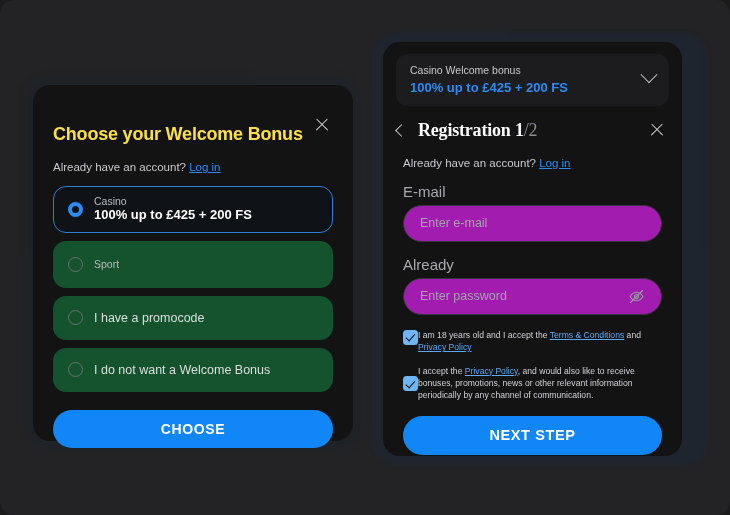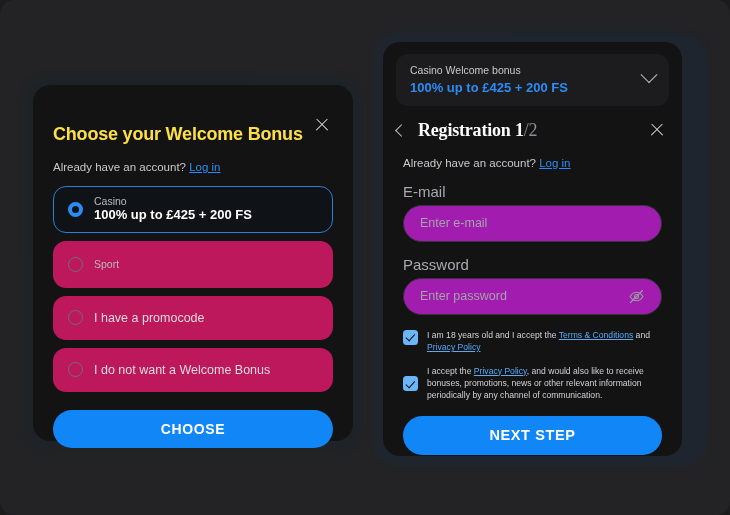--- a/index.html
+++ b/index.html
@@ -92,21 +92,21 @@
     cursor: pointer;
   }
 
   .options {
     padding: 13px 20px 0 20px;
     display: flex;
     flex-direction: column;
     gap: 8px;
   }
   .opt {
-    background: #be185d;
+    background: #14532d;
     border-radius: 13px;
     border: 1px solid transparent;
     display: flex;
     align-items: center;
     gap: 11px;
     padding: 0 14px;
     height: 44px;
     box-sizing: border-box;
     cursor: pointer;
   }
@@ -283,21 +283,20 @@
     width: 17px;
     height: 17px;
     flex: none;
     cursor: pointer;
   }
 
   .checks { margin-top: 14px; }
   .check-row {
     display: flex;
     align-items: flex-start;
-    gap: 9px;
     margin-bottom: 11px;
   }
   .check-row.second { align-items: center; }
   .cbox {
     width: 15px;
     height: 15px;
     border-radius: 3.5px;
     background: #6cb6f7;
     flex: none;
     position: relative;
@@ -402,21 +401,21 @@
       <div class="rp-acct">
         <span>Already have an account?</span>
         <span class="lnk">Log in</span>
       </div>
 
       <div class="field-label">E-mail</div>
       <div class="field">
         <input type="text" placeholder="Enter e-mail" style="">
       </div>
 
-      <div class="field-label">Password</div>
+      <div class="field-label">Already</div>
       <div class="field">
         <input type="text" placeholder="Enter password" style="">
         <span class="eye-off">
           <svg viewBox="0 0 24 24" width="17" height="17" fill="none" stroke="#9a9aa0" stroke-width="1.6" stroke-linecap="round">
             <path d="M3 12s3.6-6 9-6 9 6 9 6-3.6 6-9 6-9-6-9-6z"></path>
             <circle cx="12" cy="12" r="2.8"></circle>
             <line x1="3.5" y1="20.5" x2="20.5" y2="3.5"></line>
           </svg>
         </span>
       </div>

